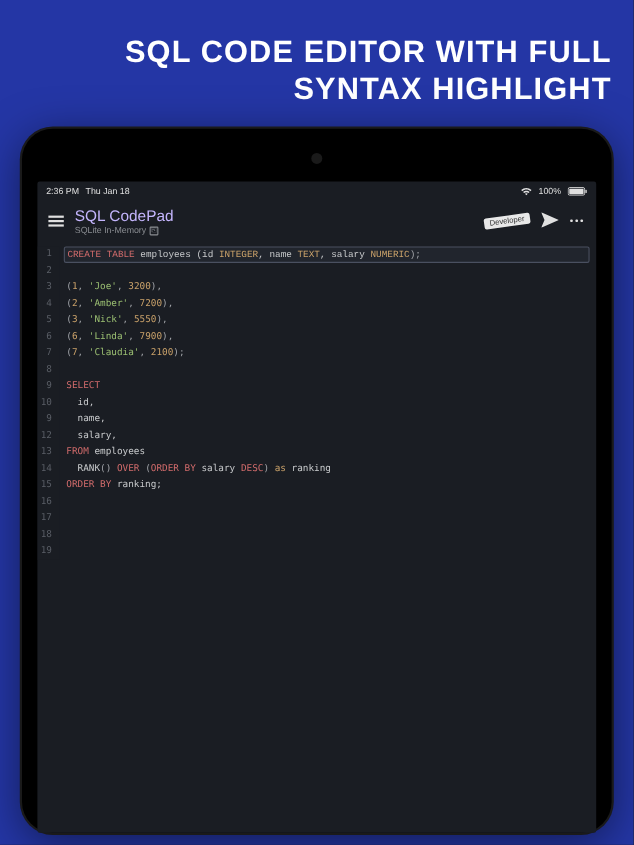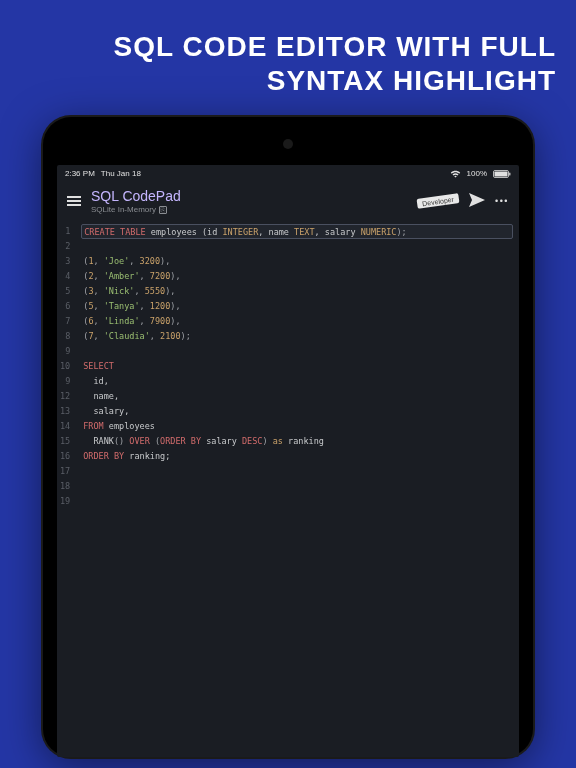--- a/index.html
+++ b/index.html
@@ -15,21 +15,21 @@
       color: white;
       text-align: right;
       font-size: 28px;
       font-weight: 700;
       line-height: 1.2;
       letter-spacing: 1px;
       padding: 30px 20px 20px;
     }
     .tablet-frame {
       margin: 0 auto;
-      width: 490px;
+      width: 536px;
       height: 640px;
       background: #000;
       border-radius: 28px;
       padding: 48px 14px 0 14px;
       box-shadow: 0 0 0 2px #1a1a1a, 0 8px 40px rgba(0,0,0,0.5);
       position: relative;
     }
     .home-button {
       position: absolute;
       top: 22px;
@@ -118,20 +118,21 @@
     .gutter div { height: 15px; }
     .code-lines { padding-left: 6px; flex: 1; }
     .code-lines .line { height: 15px; white-space: pre; color: #c8cacc; }
     .line.hl {
       background: rgba(90, 100, 120, 0.12);
       border: 0.6px solid #4a5060;
       border-radius: 2px;
       margin-left: -2px;
       padding-left: 2px;
       margin-right: 6px;
+      font-family: Liberation Mono, monospace;
     }
     .kw { color: #d16b6b; }
     .ident { color: #c8cacc; }
     .str { color: #9bbf72; }
     .num { color: #caa26a; }
     .type { color: #caa26a; }
     .punct { color: #a0a3a8; }
     .fn { color: #c8cacc; }
     .alias { color: #caa26a; }
   </style>
@@ -214,21 +215,20 @@
           <div>17</div>
           <div>18</div>
           <div>19</div>
         </div>
       <div class="code-lines" id="code-lines">
           <div class="line hl"><span class="kw">CREATE</span><span> </span><span class="kw">TABLE</span><span class="ident"> employees (id </span><span class="type">INTEGER</span><span class="ident">, name </span><span class="type">TEXT</span><span class="ident">, salary </span><span class="type">NUMERIC</span><span class="punct">);</span></div>
           <div class="line"></div>
           <div class="line"><span class="punct">(</span><span class="num">1</span><span class="punct">, </span><span class="str">'Joe'</span><span class="punct">, </span><span class="num">3200</span><span class="punct">),</span></div>
           <div class="line"><span class="punct">(</span><span class="num">2</span><span class="punct">, </span><span class="str">'Amber'</span><span class="punct">, </span><span class="num">7200</span><span class="punct">),</span></div>
           <div class="line"><span class="punct">(</span><span class="num">3</span><span class="punct">, </span><span class="str">'Nick'</span><span class="punct">, </span><span class="num">5550</span><span class="punct">),</span></div>
-          <div class="line"><span class="punct">(</span><span class="num">5</span><span class="punct">, </span><span class="str">'Tanya'</span><span class="punct">, </span><span class="num">1200</span><span class="punct">),</span></div>
           <div class="line"><span class="punct">(</span><span class="num">6</span><span class="punct">, </span><span class="str">'Linda'</span><span class="punct">, </span><span class="num">7900</span><span class="punct">),</span></div>
           <div class="line"><span class="punct">(</span><span class="num">7</span><span class="punct">, </span><span class="str">'Claudia'</span><span class="punct">, </span><span class="num">2100</span><span class="punct">);</span></div>
           <div class="line"></div>
           <div class="line"><span class="kw">SELECT</span></div>
           <div class="line"><span class="ident">  id,</span></div>
           <div class="line"><span class="ident">  name,</span></div>
           <div class="line"><span class="ident">  salary,</span></div>
           <div class="line"><span class="kw">FROM</span><span class="ident"> employees</span></div>
           <div class="line"><span>  </span><span class="fn">RANK</span><span class="punct">() </span><span class="kw">OVER</span><span class="punct"> (</span><span class="kw">ORDER BY</span><span class="ident"> salary </span><span class="kw">DESC</span><span class="punct">) </span><span class="alias">as</span><span class="ident"> ranking</span></div>
           <div class="line"><span class="kw">ORDER BY</span><span class="ident"> ranking;</span></div>

